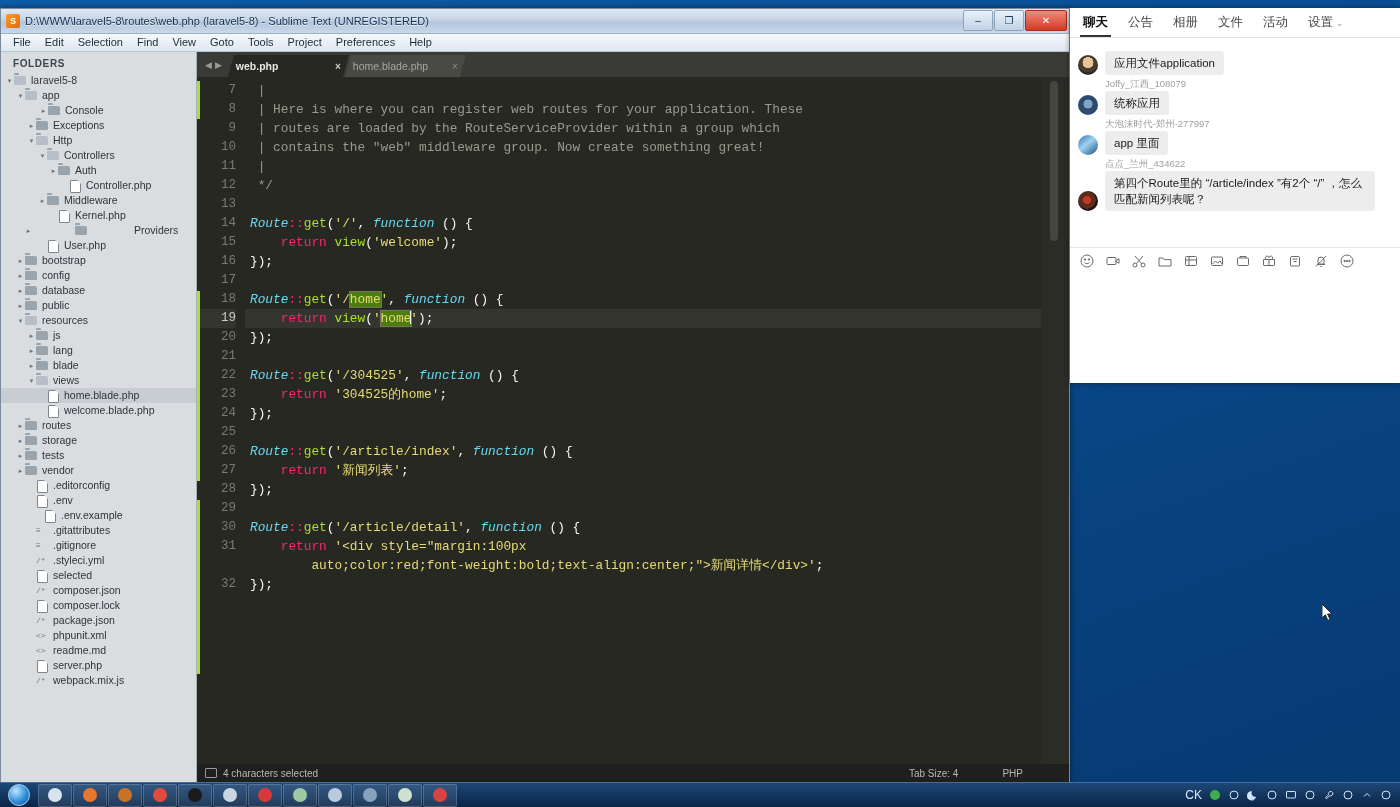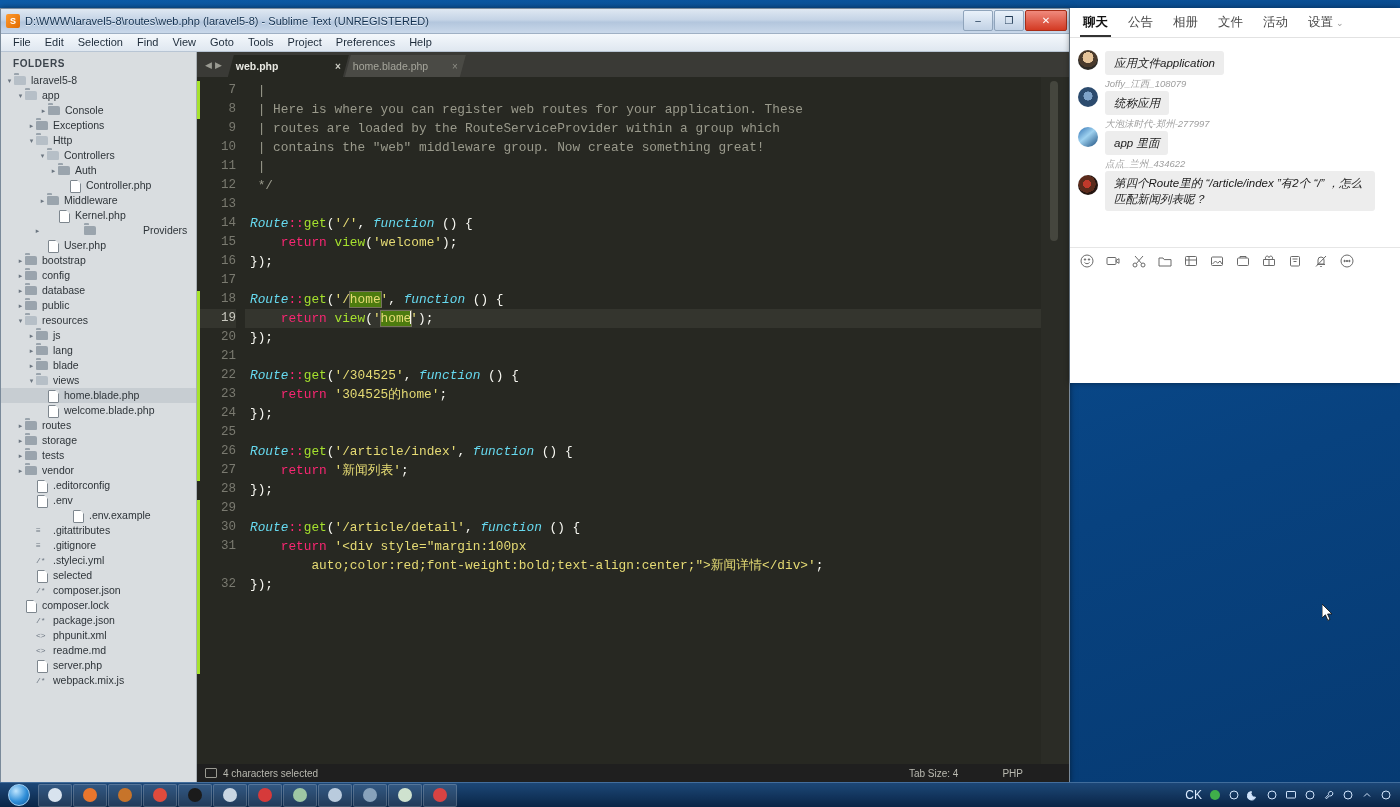--- a/index.html
+++ b/index.html
@@ -169,21 +169,21 @@
   }
   .chat-tab{font-size:12.5px;color:#4a4a4a;height:29px;line-height:29px;padding:0 3px;position:relative;}
   .chat-tab.active{color:#111;font-weight:bold;}
   .chat-tab.active::after{
     content:"";position:absolute;left:0;right:0;bottom:0;height:2px;background:#333;
   }
   .chat-tab .cv{font-size:9px;color:#9a9a9a;margin-left:3px;}
   .chat-msgs{
     height:205px;overflow:hidden;padding:4px 8px 0 8px;background:#fff;position:relative;
   }
-  .msg{display:flex;align-items:center;margin-bottom:2px;font-style:italic;}
+  .msg{display:flex;align-items:flex-end;margin-bottom:2px;}
   .avatar{
     width:20px;height:20px;flex:0 0 20px;border-radius:50%;margin-right:7px;margin-top:2px;
     background:#9bb0c2;overflow:hidden;
   }
   .av1{background:radial-gradient(circle at 50% 38%,#e6c49a 0 34%,#4a3a2c 35% 60%,#2d2a26 61%);}
   .av2{background:radial-gradient(circle at 50% 45%,#7fa3c9 0 30%,#2c4b6e 31%);}
   .av3{background:linear-gradient(140deg,#2f6fb0,#9fd2f0 45%,#1b4d7e);}
   .av4{background:radial-gradient(circle at 45% 45%,#c0392b 0 25%,#5b2b1c 26% 55%,#241510 56%);}
   .msg-body{min-width:0;flex:1;}
   .uname{font-size:9.5px;color:#9e9e9e;line-height:13px;margin-bottom:1px;white-space:nowrap;}
@@ -326,21 +326,21 @@
             </span>
             <span>Middleware</span>
           </div>
           <div class="tree-row" style="padding-left: 48px;">
             <span class="arrow "></span>
             <span class="ic">
               <span class="ic-file" style="display: block;"></span>
             </span>
             <span>Kernel.php</span>
           </div>
-          <div class="tree-row" style="padding-left: 32px; gap: 42px;">
+          <div class="tree-row" style="padding-left: 23px; gap: 42px;">
             <span class="arrow closed"></span>
             <span class="ic">
               <span class="ic-folder" style="display: block;"></span>
             </span>
             <span>Providers</span>
           </div>
           <div class="tree-row" style="padding-left: 37px;">
             <span class="arrow "></span>
             <span class="ic">
               <span class="ic-file" style="display: block;"></span>
@@ -459,21 +459,21 @@
             </span>
             <span>.editorconfig</span>
           </div>
           <div class="tree-row" style="padding-left: 26px;">
             <span class="arrow "></span>
             <span class="ic">
               <span class="ic-file" style="display: block;"></span>
             </span>
             <span>.env</span>
           </div>
-          <div class="tree-row" style="padding-left: 34px; margin-left: 28px;">
+          <div class="tree-row" style="padding-left: 34px;">
             <span class="arrow "></span>
             <span class="ic">
               <span class="ic-file" style="display: block;"></span>
             </span>
             <span>.env.example</span>
           </div>
           <div class="tree-row" style="padding-left: 26px;">
             <span class="arrow "></span>
             <span class="ic ic-txt">≡</span>
             <span>.gitattributes</span>
@@ -493,21 +493,21 @@
             <span class="ic">
               <span class="ic-file" style="display: block;"></span>
             </span>
             <span>selected</span>
           </div>
           <div class="tree-row" style="padding-left: 26px;">
             <span class="arrow "></span>
             <span class="ic ic-txt">/*</span>
             <span>composer.json</span>
           </div>
-          <div class="tree-row" style="padding-left: 15px;">
+          <div class="tree-row" style="padding-left: 26px;">
             <span class="arrow "></span>
             <span class="ic">
               <span class="ic-file" style="display: block;"></span>
             </span>
             <span>composer.lock</span>
           </div>
           <div class="tree-row" style="padding-left: 26px;">
             <span class="arrow "></span>
             <span class="ic ic-txt">/*</span>
             <span>package.json</span>

